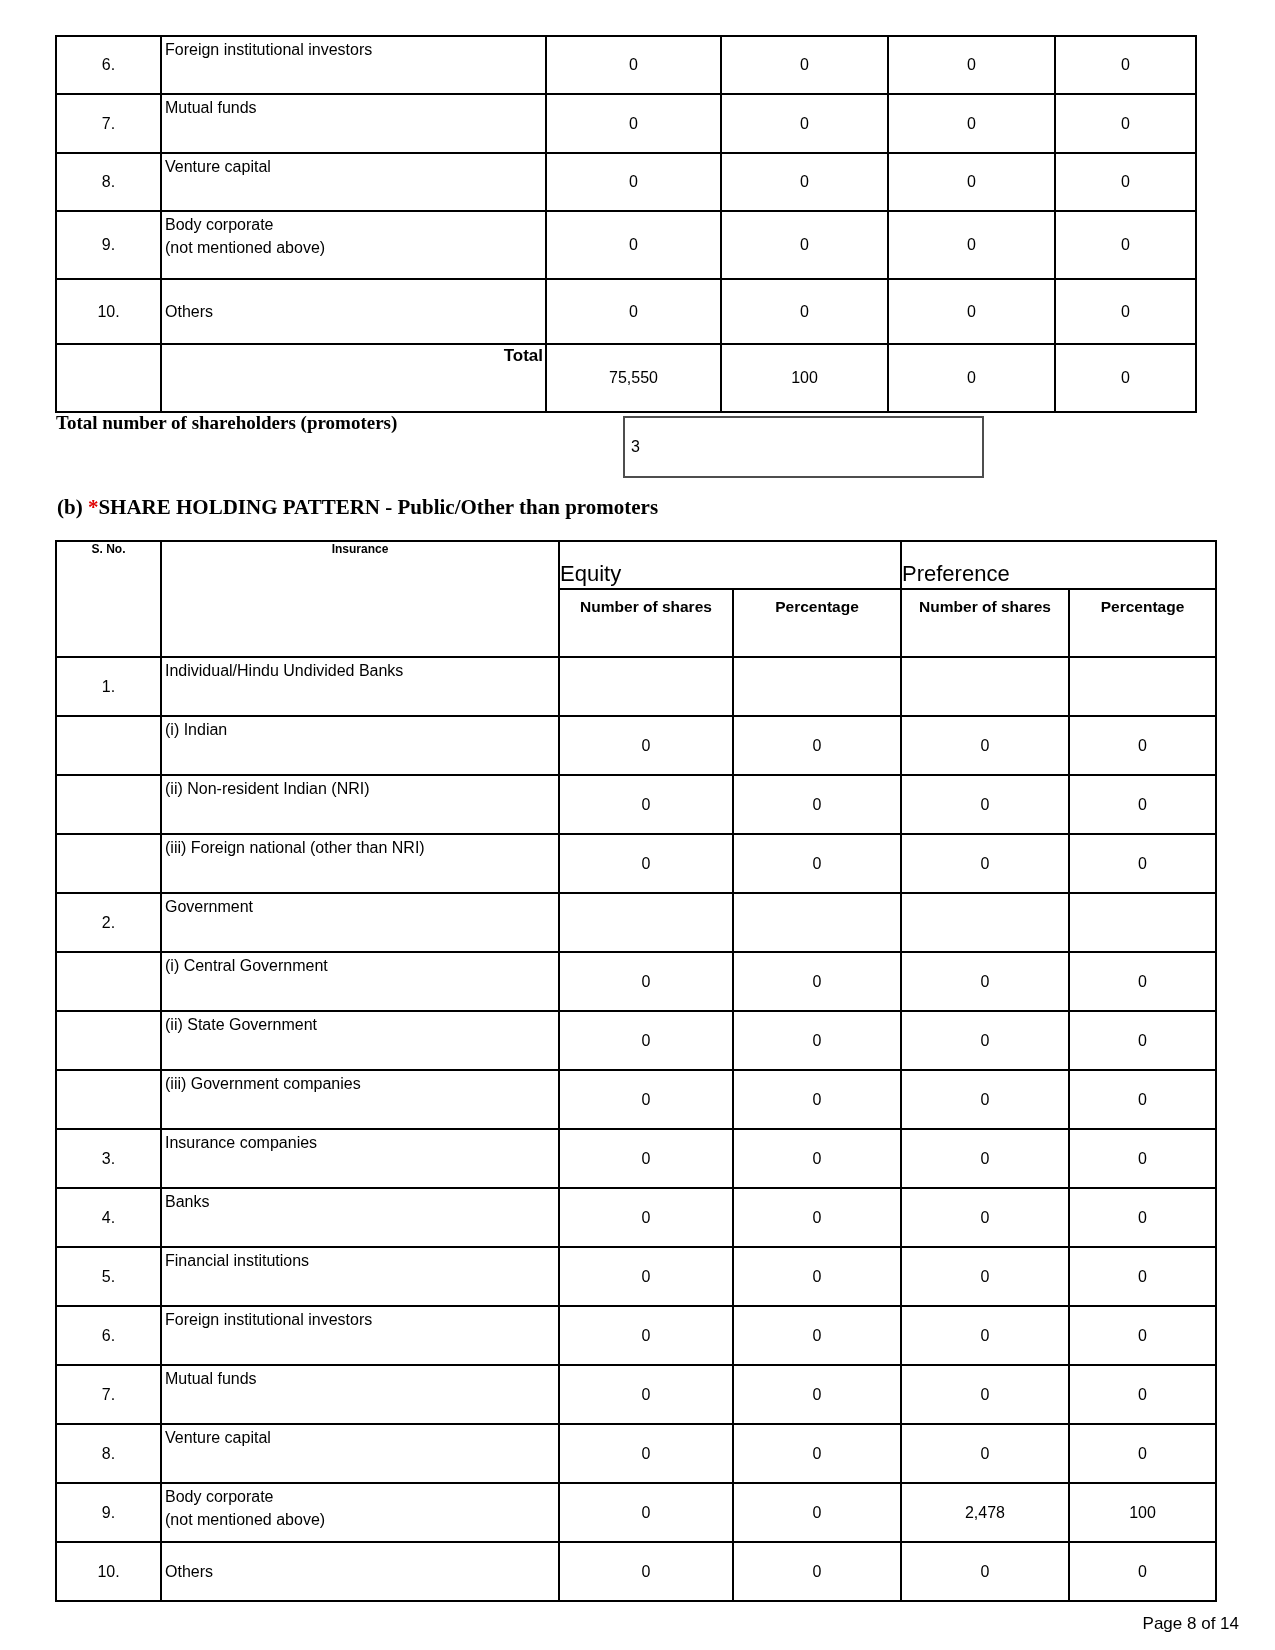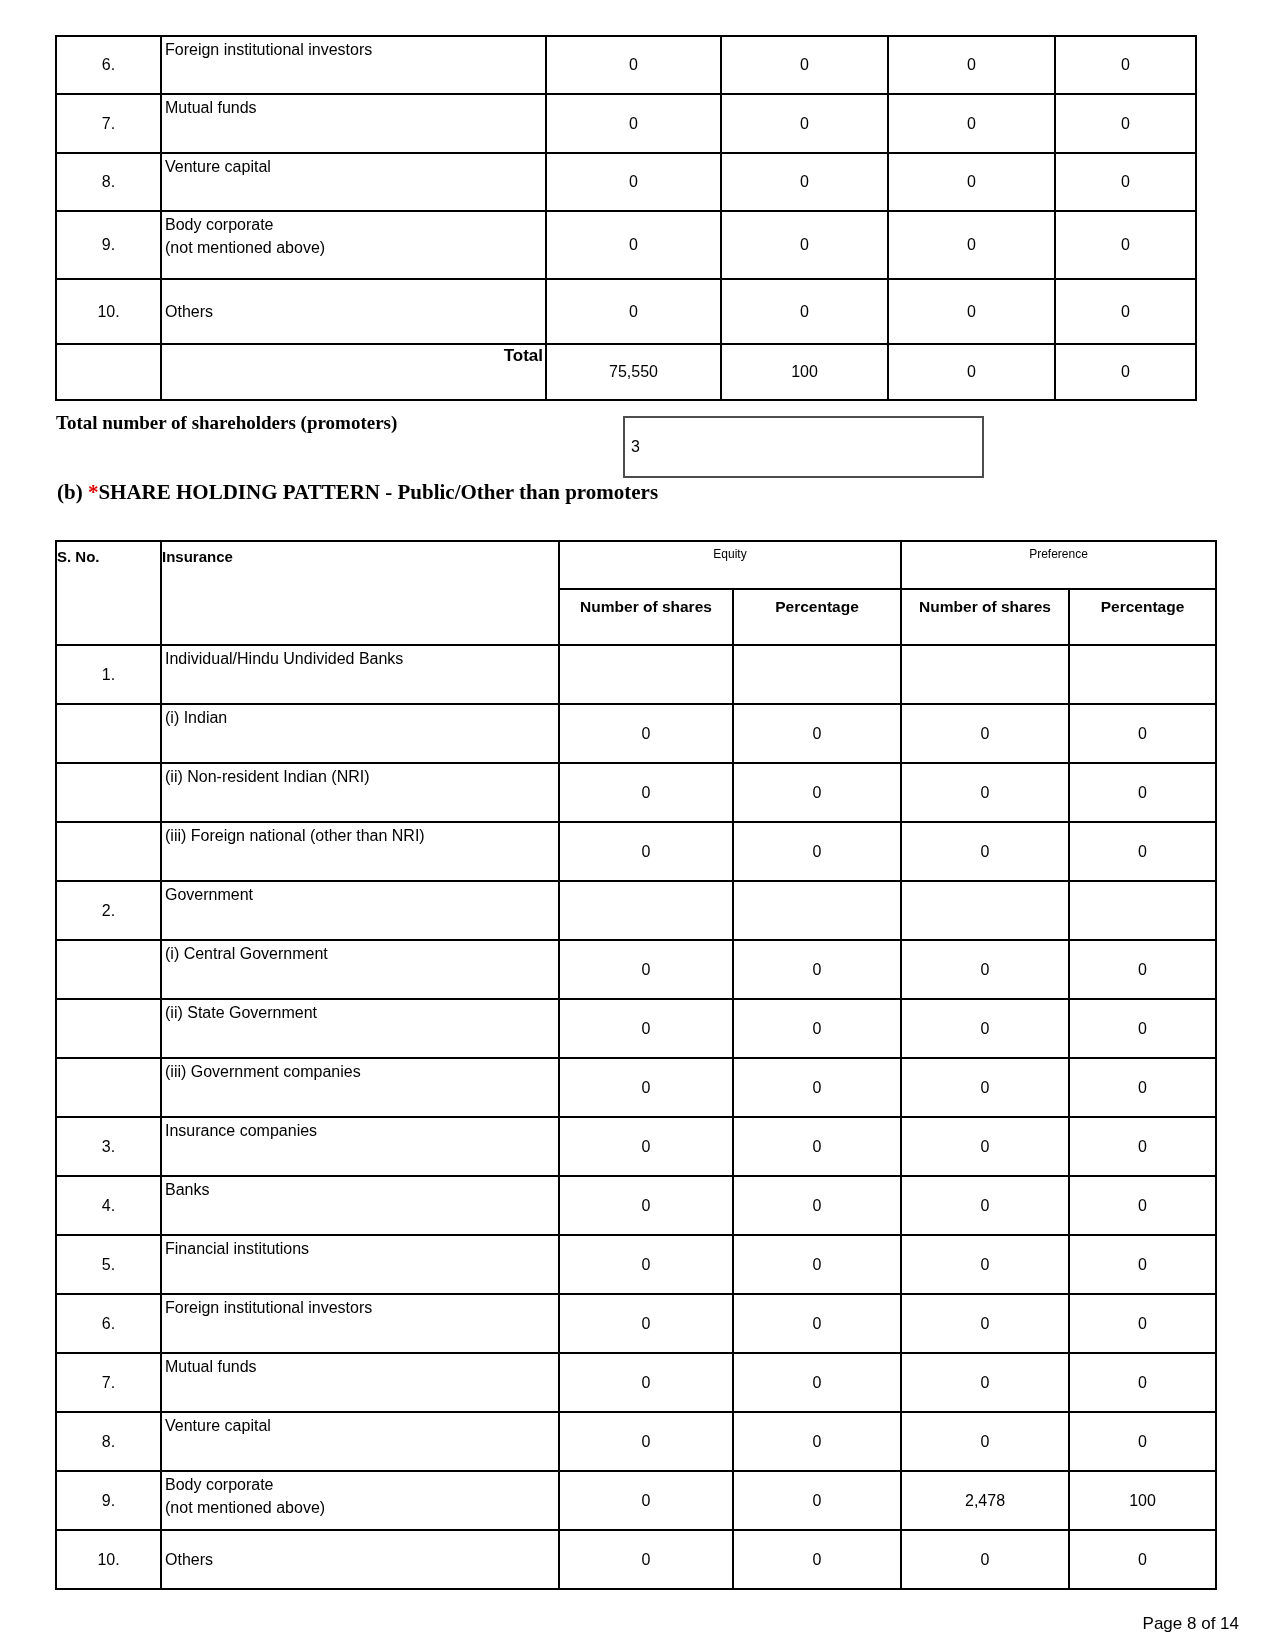--- a/index.html
+++ b/index.html
@@ -11,40 +11,40 @@
   .tbl td { border:2px solid #000; padding:0; overflow:hidden; }
   .tbl1 { left:55px; top:35px;  width:1140px; }
   .tbl2 { left:55px; top:540px; width:1160px; }
 
   td.sno  { text-align:center; vertical-align:middle; font-size:16px; }
   td.cat  { text-align:left; vertical-align:top; font-size:16px; padding:1px 4px 0 3px; line-height:1.45; }
   td.cat.vmid { vertical-align:middle; }
   td.val  { text-align:center; vertical-align:middle; font-size:16px; }
   td.total-label { text-align:right; vertical-align:top; font-weight:bold; font-size:17px; padding:1px 2px 0 0; }
 
-  td.head-label { vertical-align:top; font-weight:bold; font-size:15px; padding-top:6px; }
-  td.group-head { text-align:center; vertical-align:top; font-size:12px; padding-top:5px; }
+  td.head-label { text-align:center; vertical-align:top; font-weight:bold; font-size:12px; }
+  td.group-head { text-align:left; vertical-align:top; font-size:22px; padding-top:19px; }
   td.sub-head   { text-align:center; vertical-align:top; font-weight:bold; font-size:15.5px; padding-top:8px; }
 
   .cat-line { display:block; }
 
   tr.h48 { height:48px; } tr.h58 { height:58px; } tr.h59 { height:59px; }
-  tr.h60 { height:56px; } tr.h65 { height:65px; } tr.h68 { height:68px; }
+  tr.h60 { height:68px; } tr.h65 { height:65px; } tr.h68 { height:68px; }
 
   .field-label {
     position:absolute; left:56px; top:412px;
     font-family:"Liberation Serif", serif; font-weight:bold; font-size:19px;text-align:center;
   }
   .input-box {
     position:absolute; left:623px; top:416px; width:351px; height:58px;
     border:2px solid #4d4d4d; background:#fff;
     display:flex; align-items:center; padding-left:6px; font-size:16px;
   }
   .heading {
-    position:absolute; left:57px; top:480px;
+    position:absolute; left:57px; top:495px;
     font-family:"Liberation Serif", serif; font-weight:bold; font-size:21px;
     white-space:nowrap;
   }
   .red { color:#e00000; }
   .footer { position:absolute; top:1614px; right:36px; font-size:17px; }
 </style>
 </head>
 <body>
 
 <div class="page">

